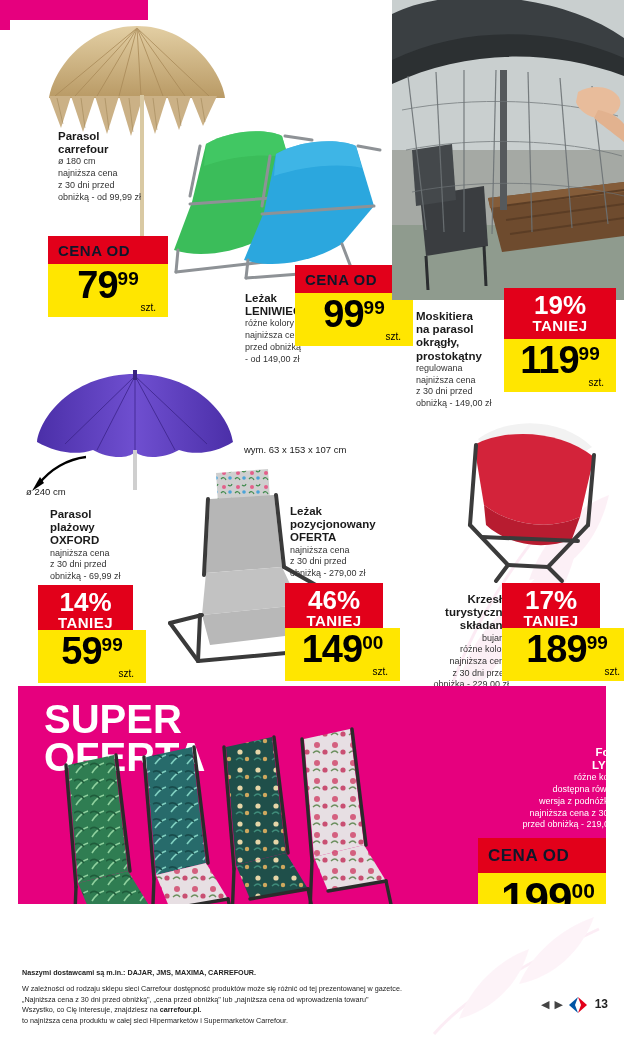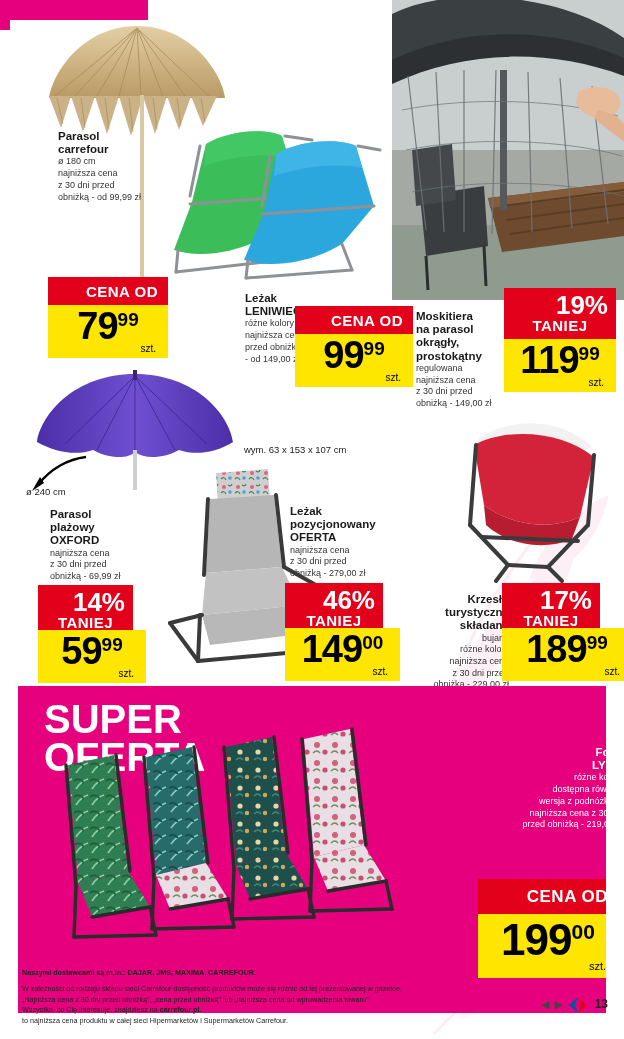--- a/index.html
+++ b/index.html
@@ -29,45 +29,44 @@
     position:absolute; right:0; top:400px; width:230px; height:360px;
     opacity:0.22; pointer-events:none;
   }
   .leaf-bg2 {
     position:absolute; right:10px; bottom:0px; width:190px; height:150px;
     opacity:0.20; pointer-events:none;
   }
 
   
   .cena-od {
-    background:#e2001a; color:#ffffff; font-weight:bold;
-    font-size:15px; letter-spacing:0.5px; text-align:right;
+    background:#e2001a; color:#0f172a; font-weight:bold;
+    font-size:15px; letter-spacing:0.5px; text-align:left;
     padding:6px 10px 5px 10px;
-    margin-top:41px;
   }
   .price-yellow {
     background:#ffe600; color:#000; text-align:center;
     padding:2px 8px 4px 8px; position:relative;
   }
   .price-main {
     font-size:38px; font-weight:bold; line-height:1; display:inline-block;
     letter-spacing:-1px;
   }
   .price-cents {
     font-size:19px; font-weight:bold; display:inline-block; vertical-align:top;
     margin-top:2px;
   }
   .price-unit {
     font-size:10px; display:block; text-align:right; margin-top:-2px; padding-right:4px;
   }
   .pct-red {
     background:#e2001a; color:#fff; text-align:center; padding:4px 8px 6px 8px;
     font-weight:bold; line-height:1.0;
   }
-  .pct-num { font-size:26px; display:block;text-align:right; }
+  .pct-num { font-size:26px; display:block; }
   .pct-word { font-size:15px; display:block; letter-spacing:0.5px; }
 
   .prod-title { font-weight:bold; font-size:11.5px; line-height:1.15; }
   .prod-desc { font-size:9px; line-height:1.3; color:#333; }
 
   
   #block-hawajski { position:absolute; left:58px; top:130px; width:120px; }
 
   
   .straw-umbrella { position:absolute; left:45px; top:20px; width:185px; height:130px; }
@@ -103,21 +102,21 @@
   #badge-oliwia-price { position:absolute; left:285px; top:628px; width:115px; }
 
   
   .chair-red { position:absolute; left:452px; top:405px; width:160px; height:180px; }
   #block-krzeslo { position:absolute; left:404px; top:593px; width:105px; }
   #badge-krzeslo-pct { position:absolute; left:502px; top:583px; width:98px; }
   #badge-krzeslo-price { position:absolute; left:502px; top:628px; width:130px; }
 
   
   .super-band {
-    position:absolute; left:18px; top:686px; width:588px; height:327px;
+    position:absolute; left:18px; top:686px; width:588px; height:218px;
     background:#e6007e; overflow:hidden;
   }
   .super-title {
     position:absolute; left:26px; top:14px; color:#fff; font-weight:bold;
     font-size:40px; line-height:0.95; letter-spacing:0px;
   }
   #block-fotel { position:absolute; left:480px; top:60px; width:125px; text-align:right; color:#fff; }
   #badge-fotel { position:absolute; left:460px; top:152px; width:140px; }
 
   .chairs-row { position:absolute; left:40px; top:25px; width:400px; height:240px; }

